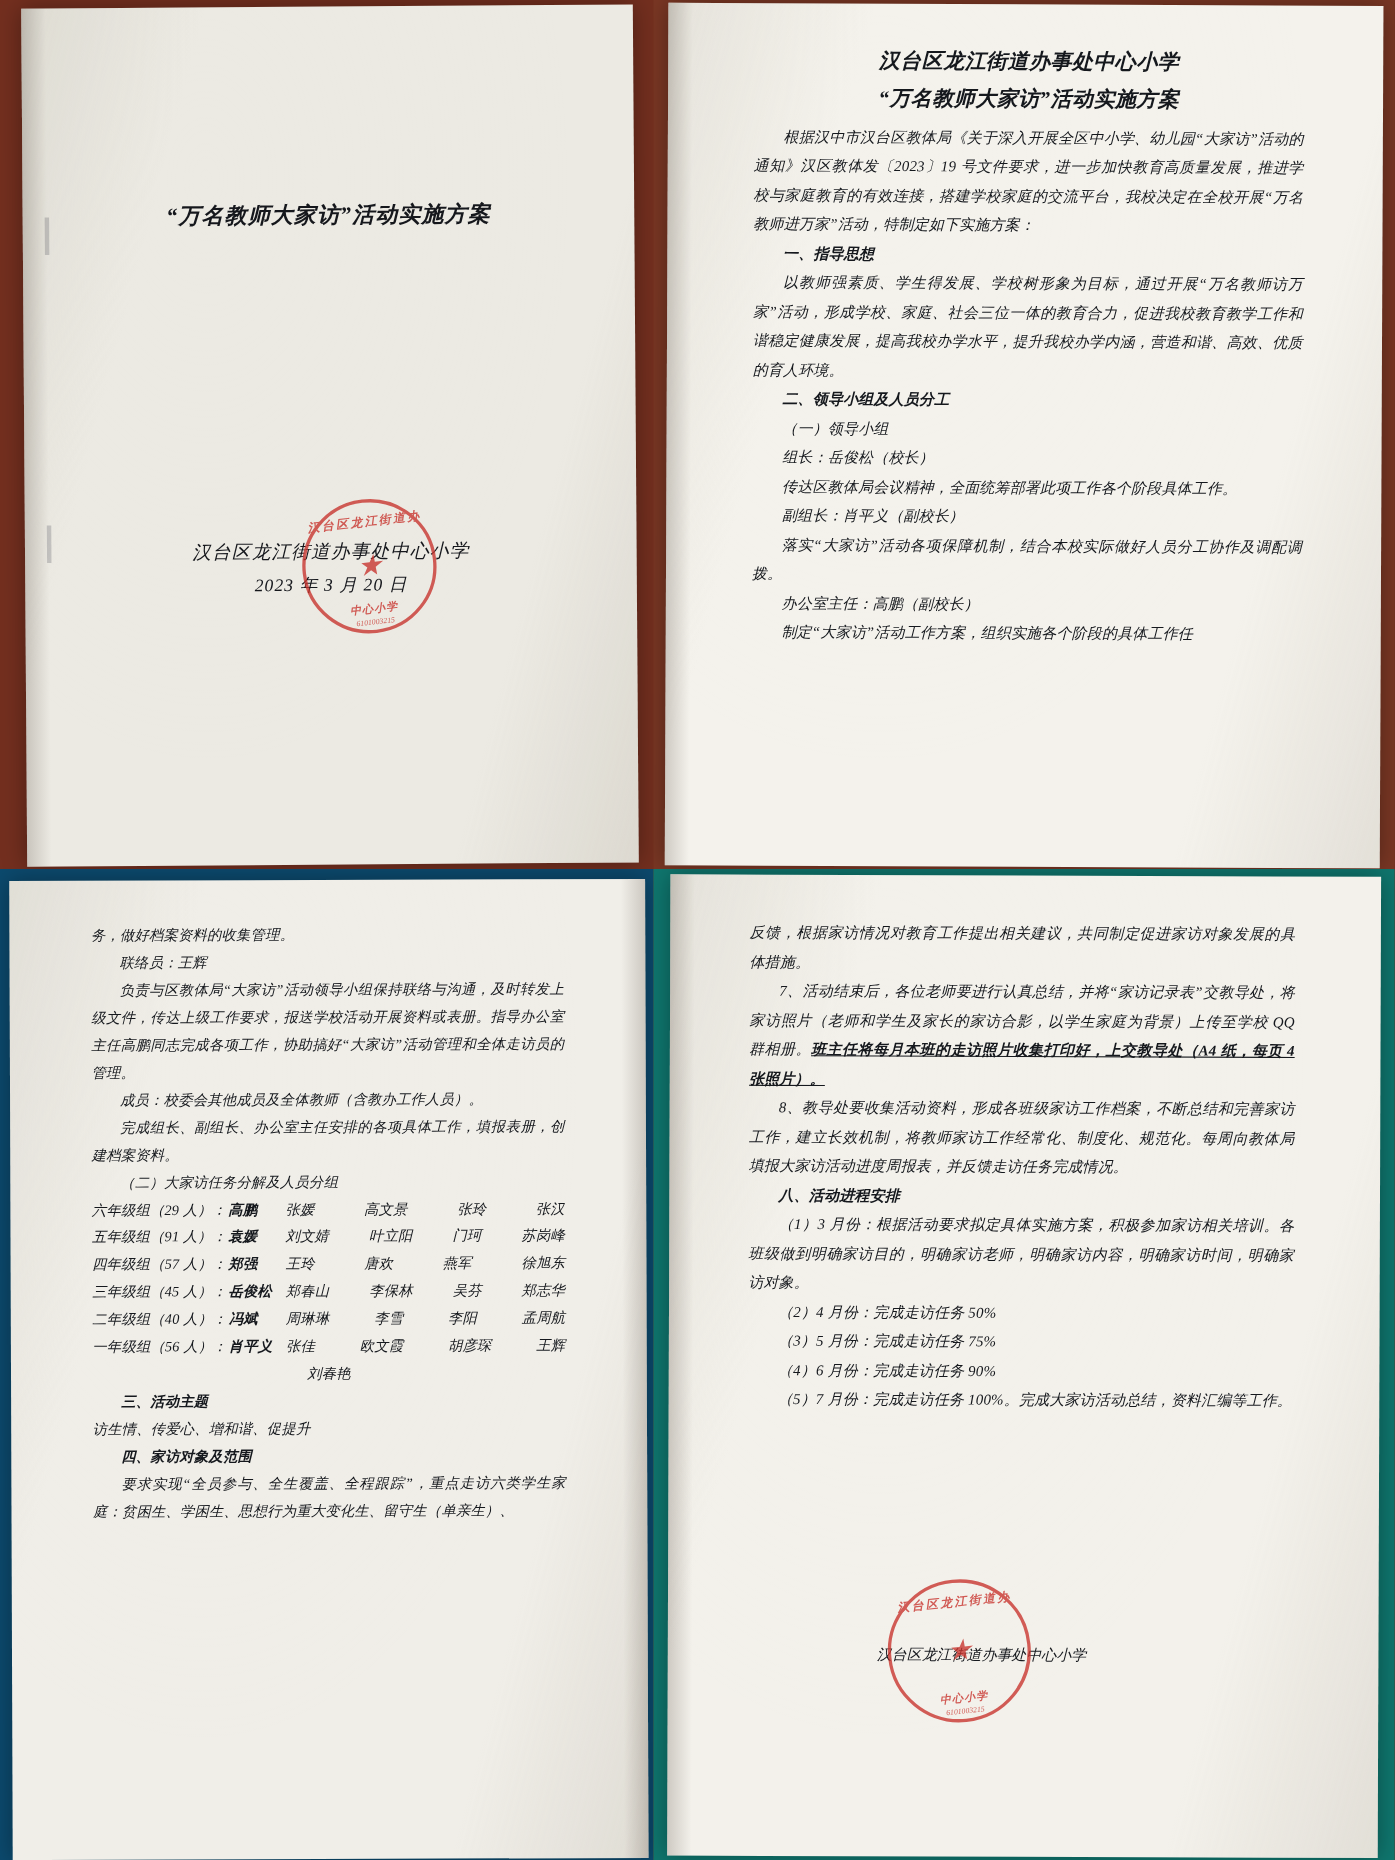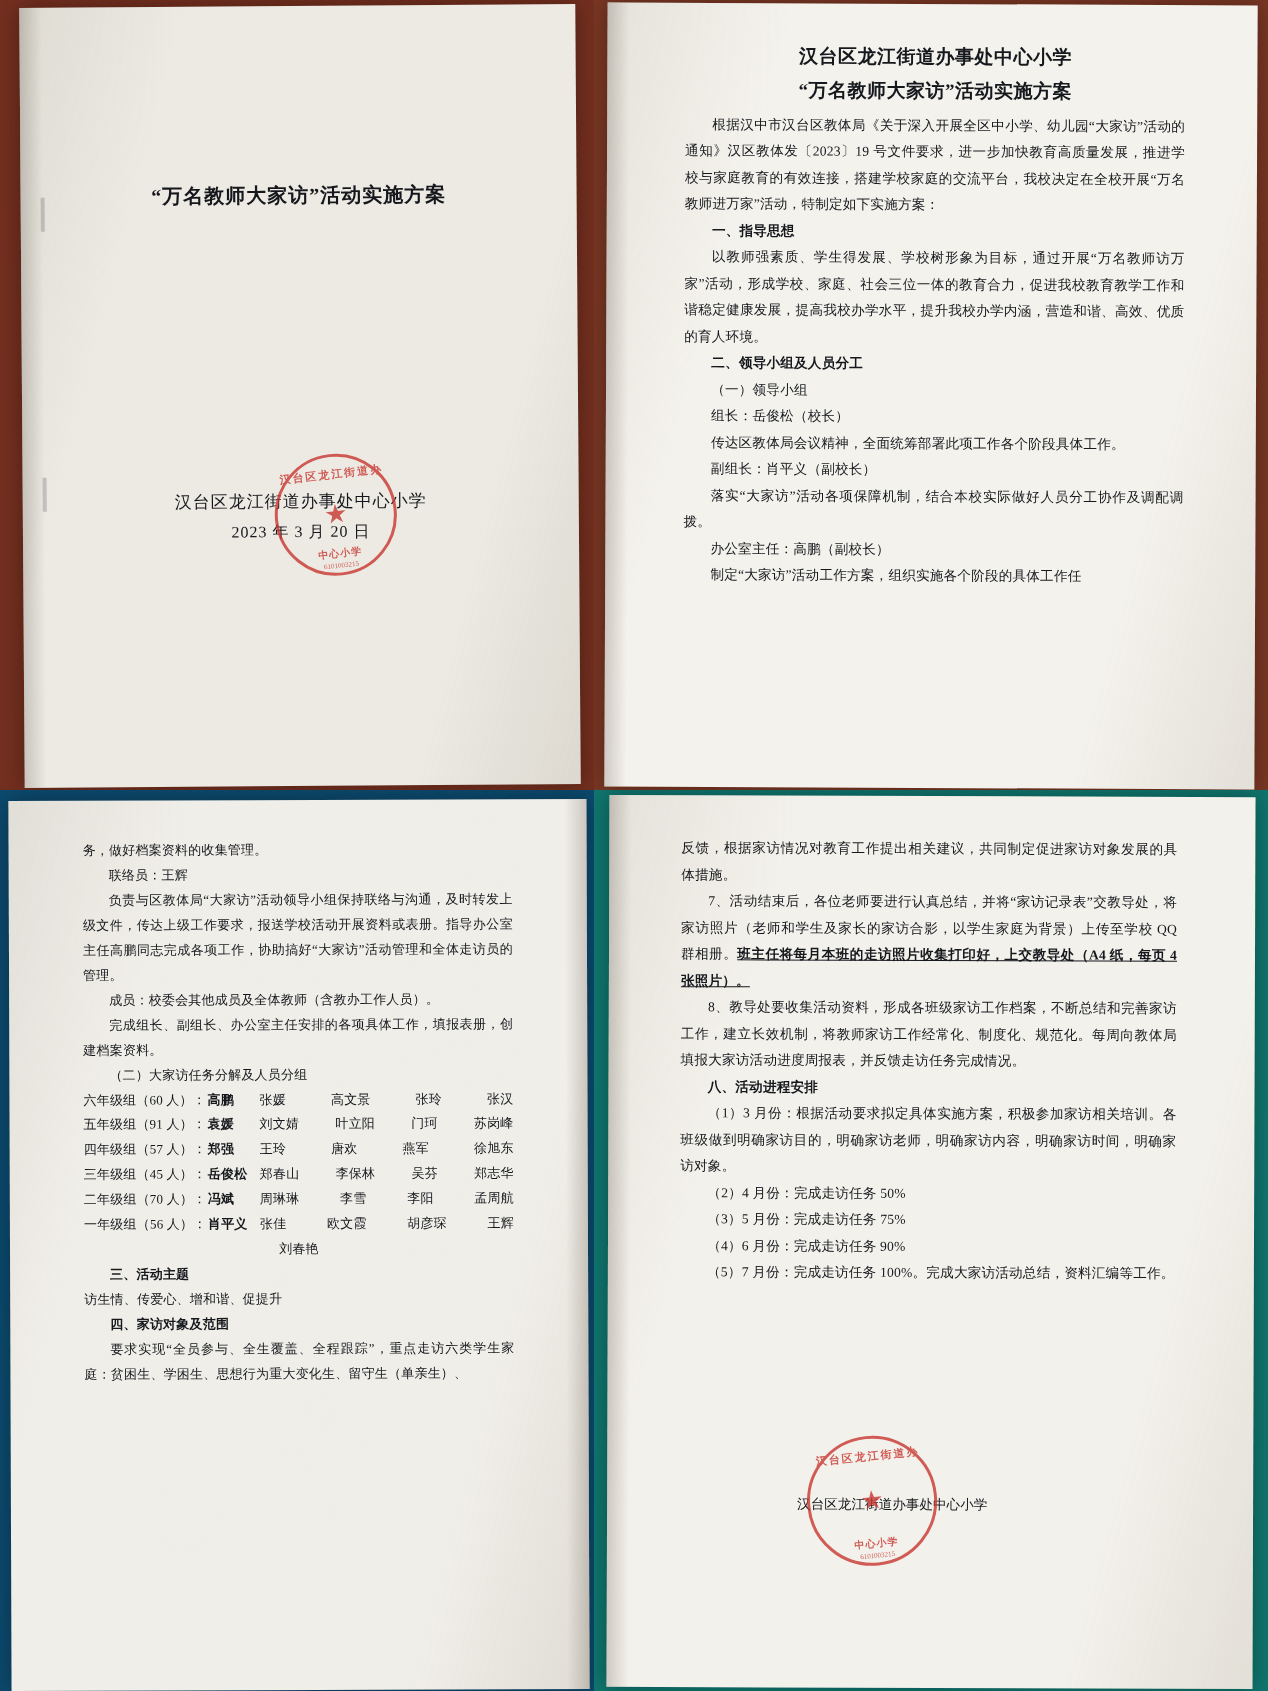--- a/index.html
+++ b/index.html
@@ -18,20 +18,21 @@
     height: 1691px;
     display: grid;
     grid-template-columns: 594px 674px;
     grid-template-rows: 790px 901px;
     background: #6e2f20;
     gap: 0;
   }
   .photo {
     position: relative;
     overflow: hidden;
+    font-style: italic;
   }
   
   #photo-cover    { background: #732f1f; }
   #photo-page1    { background: #7a3724; }
   #photo-page2    { background: #0c4a6e; }
   #photo-page3    { background: #0f766e; }
 
   .paper {
     position: absolute;
     background: #f2f0ea;
@@ -263,21 +264,21 @@
       <div class="spine" style="right:0; background:linear-gradient(270deg, rgba(120,110,100,0.30), rgba(255,255,255,0) 85%);"></div>
       <div class="doc-body" id="p2-body">
         <p class="p-flat">务，做好档案资料的收集管理。</p>
         <p class="p">联络员：王辉</p>
         <p class="p">负责与区教体局“大家访”活动领导小组保持联络与沟通，及时转发上级文件，传达上级工作要求，报送学校活动开展资料或表册。指导办公室主任高鹏同志完成各项工作，协助搞好“大家访”活动管理和全体走访员的管理。</p>
         <p class="p"><span>成员：校委会其他成员及全体教师（含教办工作人员）。</span></p>
         <p class="p">完成组长、副组长、办公室主任安排的各项具体工作，填报表册，创建档案资料。</p>
         <p class="p">（二）大家访任务分解及人员分组</p>
 
         <div class="group-row">
-          <span class="gl">六年级组（60 人）：</span>
+          <span class="gl">六年级组（29 人）：</span>
           <span class="gn">高鹏</span>
           <span class="gx">
             <span>张媛</span>
             <span>高文景</span>
             <span>张玲</span>
             <span>张汉</span>
           </span>
         </div>
         <div class="group-row">
           <span class="gl">五年级组（91 人）：</span>
@@ -303,21 +304,21 @@
           <span class="gl">三年级组（45 人）：</span>
           <span class="gn">岳俊松</span>
           <span class="gx">
             <span>郑春山</span>
             <span>李保林</span>
             <span>吴芬</span>
             <span>郑志华</span>
           </span>
         </div>
         <div class="group-row">
-          <span class="gl">二年级组（70 人）：</span>
+          <span class="gl">二年级组（40 人）：</span>
           <span class="gn">冯斌</span>
           <span class="gx">
             <span>周琳琳</span>
             <span>李雪</span>
             <span>李阳</span>
             <span>孟周航</span>
           </span>
         </div>
         <div class="group-row">
           <span class="gl">一年级组（56 人）：</span>

